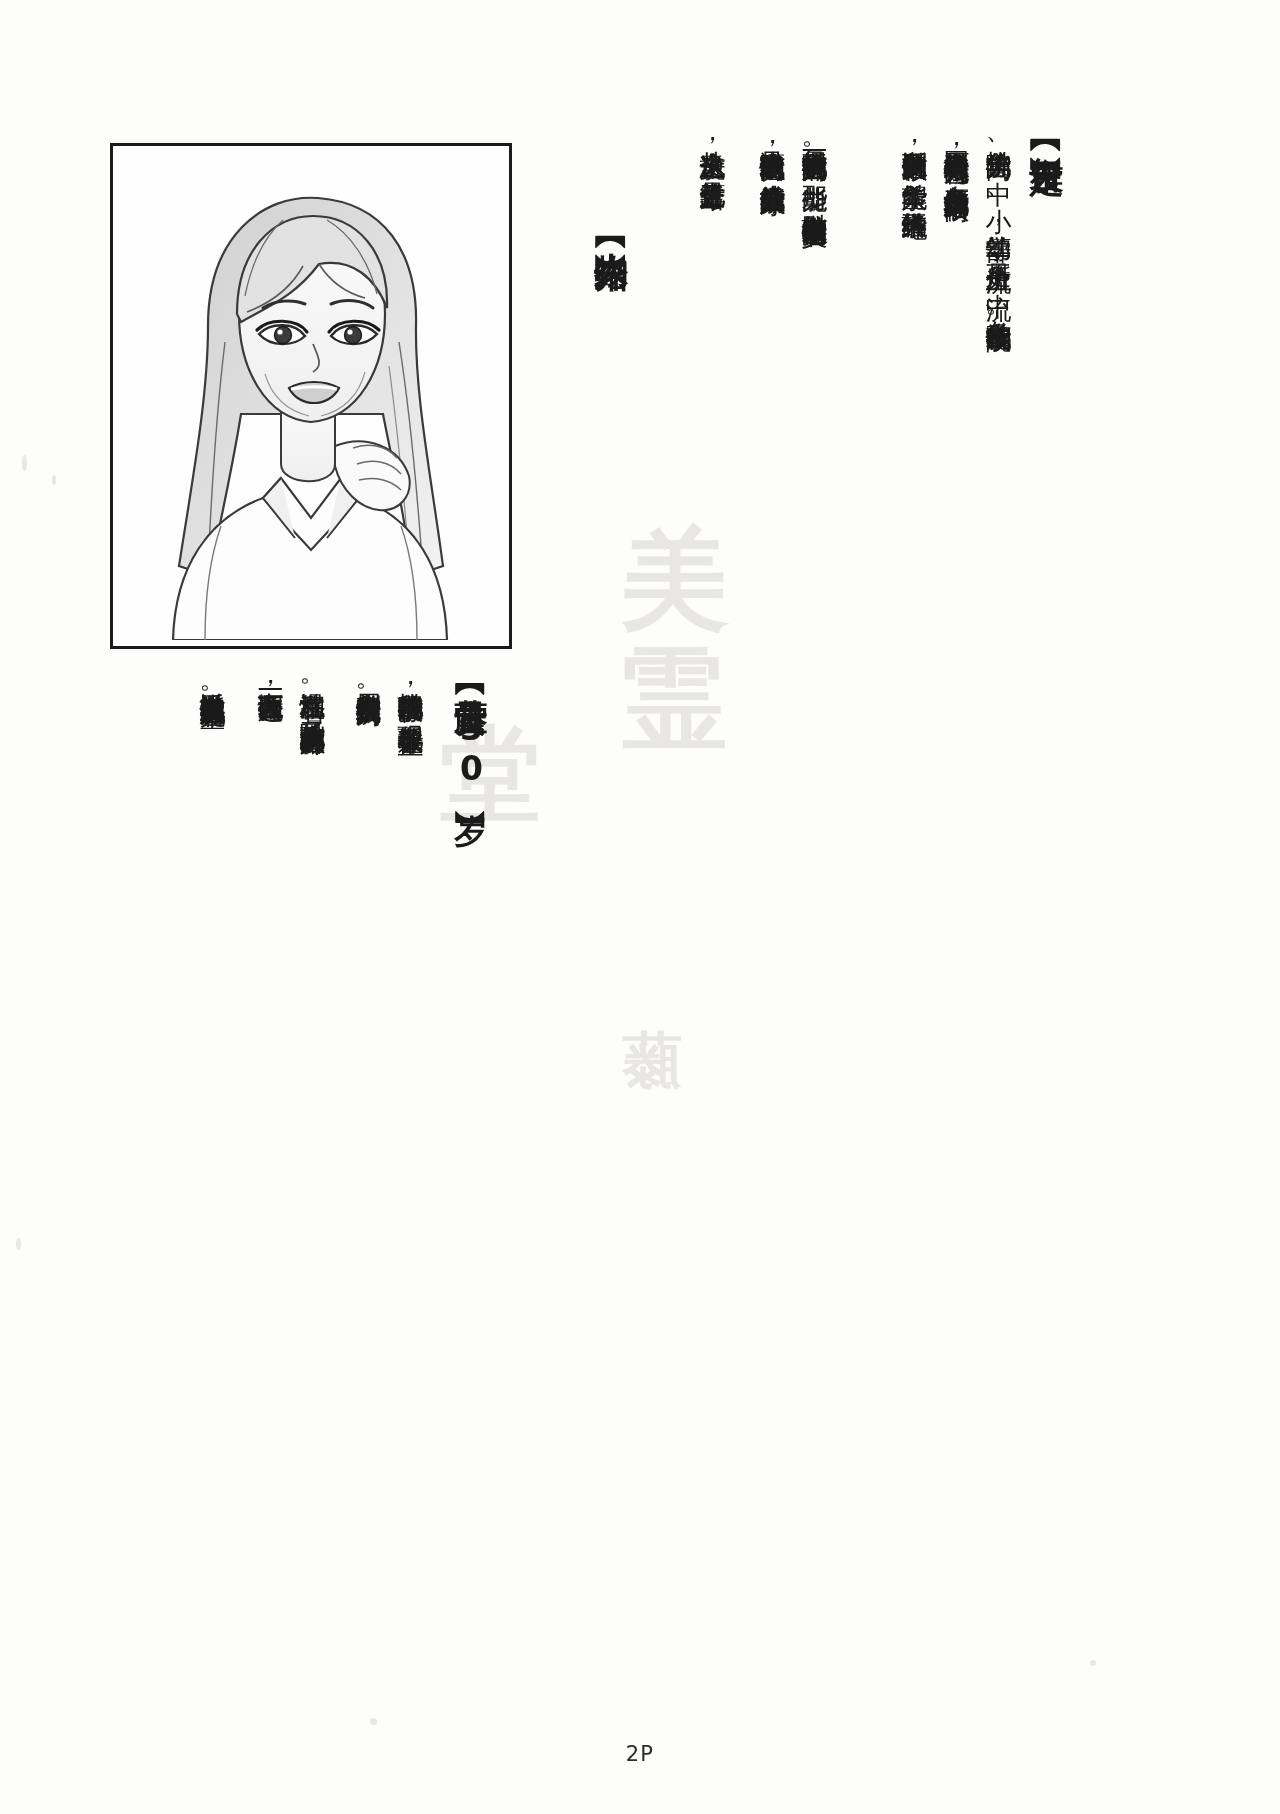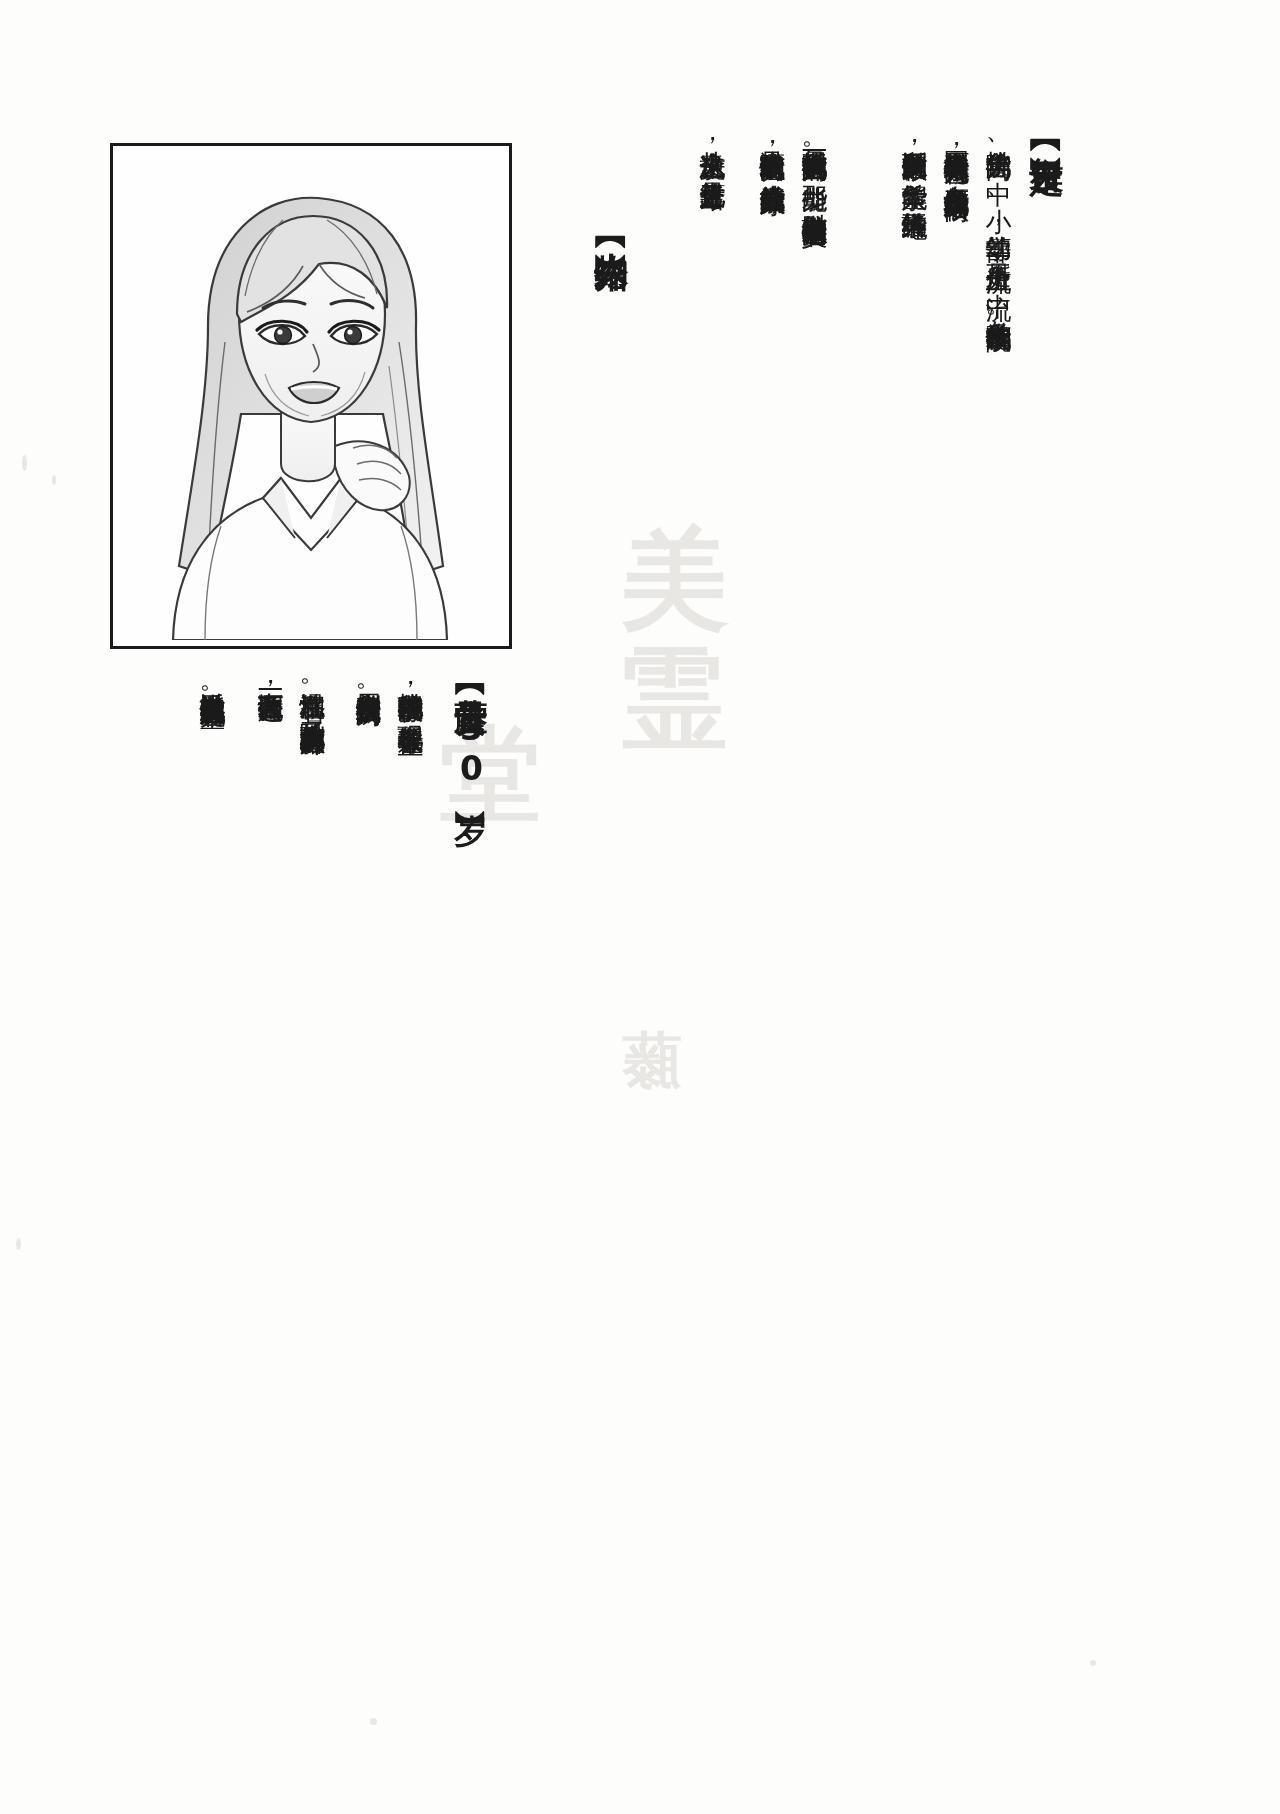--- a/index.html
+++ b/index.html
@@ -189,14 +189,15 @@
   </div>
 
   <div class="vtext name-heading" style="left:455px; top:672px;">【藤堂贵子　30岁】</div>
 
   <div class="vtext body-col" style="left:398px; top:672px;">桃华学院前任理事长的孙子，现任理事长兼教导主任。</div>
   <div class="vtext body-col" style="left:356px; top:672px;">并利用这个身份在学院里为所欲为。</div>
   <div class="vtext body-col" style="left:300px; top:672px;">性格温和沉着。除了是个从萝莉到熟女都喜欢的教师外，</div>
   <div class="vtext body-col" style="left:258px; top:672px;">还有着调教师这一面孔，</div>
   <div class="vtext body-col" style="left:200px; top:672px;">以生活指导为名义在学院里调教着好几个儿童。</div>
 
+  <div id="page-number">2P</div>
 
 </div>
 
 </body></html>

